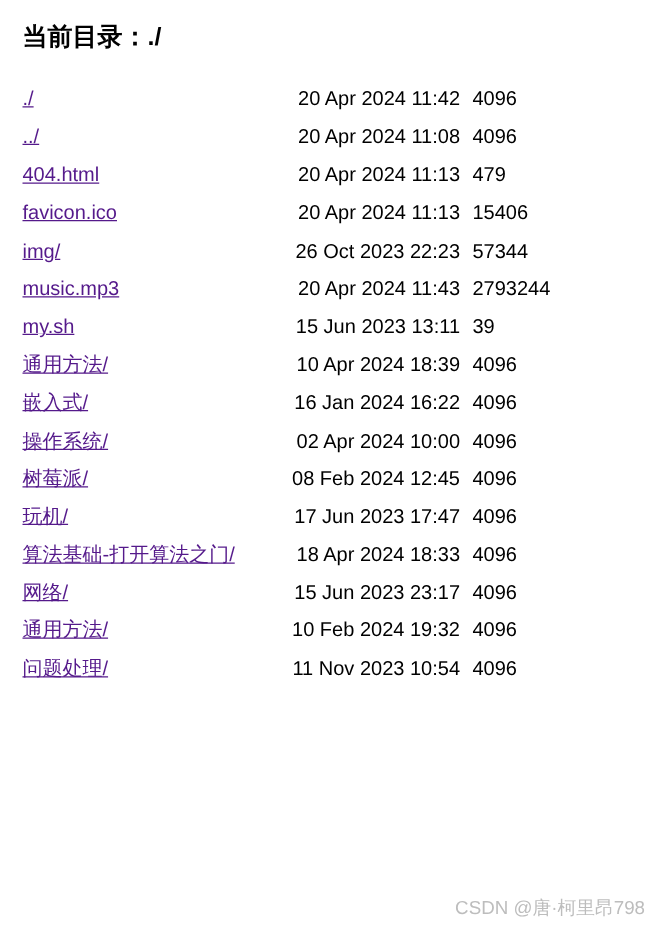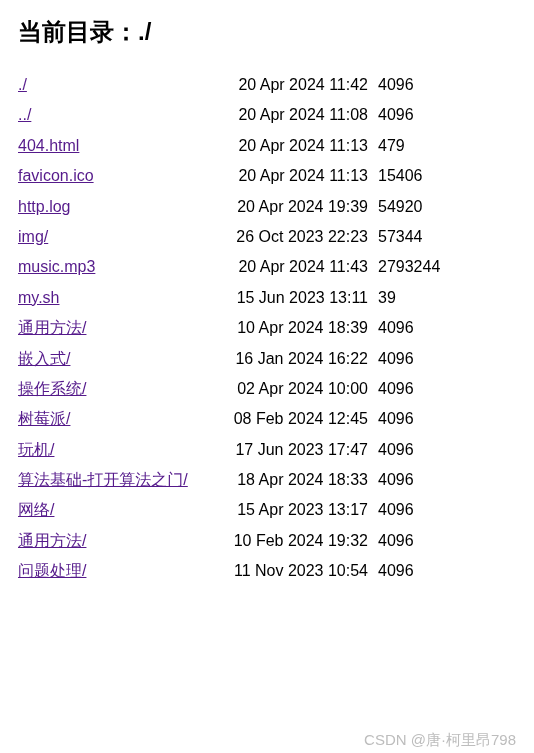--- a/index.html
+++ b/index.html
@@ -3,21 +3,21 @@
   <meta charset="utf-8">
   <style>
     * { margin: 0; padding: 0; box-sizing: border-box; }
     body {
       font-family: Arial, "Microsoft YaHei", sans-serif;
       background: #fff;
       padding: 16px 18px;
       width: 534px;
     }
     h1 {
-      font-size: 24px;
+      font-size: 20px;
       font-weight: bold;
       margin-bottom: 22px;
       color: #000;
     }
     .listing {
       display: table;
       border-collapse: collapse;
     }
     .row {
       display: table-row;
@@ -40,21 +40,21 @@
     .cell-size {
       min-width: 60px;
     }
     .cell-name a {
       color: #551A8B;
       text-decoration: underline;
     }
     .watermark {
       position: fixed;
       right: 18px;
-      bottom: 3px;
+      bottom: 17px;
       color: #bdbdbd;
       font-size: 15px;
       font-family: "Microsoft YaHei", Arial, sans-serif;
     }
   </style>
 </head>
 <body>
 
 <h1>
   <span>当前目录：</span><span>./</span>
@@ -73,25 +73,20 @@
     </div>
     <div class="row">
       <div class="cell cell-name"><a href="#">404.html</a></div>
       <div class="cell cell-date">20 Apr 2024 11:13</div>
       <div class="cell cell-size">479</div>
     </div>
     <div class="row">
       <div class="cell cell-name"><a href="#">favicon.ico</a></div>
       <div class="cell cell-date">20 Apr 2024 11:13</div>
       <div class="cell cell-size">15406</div>
-    </div>
-    <div class="row">
-      <div class="cell cell-name"><a href="#">http.log</a></div>
-      <div class="cell cell-date">20 Apr 2024 19:39</div>
-      <div class="cell cell-size">54920</div>
     </div>
     <div class="row">
       <div class="cell cell-name"><a href="#">img/</a></div>
       <div class="cell cell-date">26 Oct 2023 22:23</div>
       <div class="cell cell-size">57344</div>
     </div>
     <div class="row">
       <div class="cell cell-name"><a href="#">music.mp3</a></div>
       <div class="cell cell-date">20 Apr 2024 11:43</div>
       <div class="cell cell-size">2793244</div>
@@ -126,21 +121,21 @@
       <div class="cell cell-date">17 Jun 2023 17:47</div>
       <div class="cell cell-size">4096</div>
     </div>
     <div class="row">
       <div class="cell cell-name"><a href="#">算法基础-打开算法之门/</a></div>
       <div class="cell cell-date">18 Apr 2024 18:33</div>
       <div class="cell cell-size">4096</div>
     </div>
     <div class="row">
       <div class="cell cell-name"><a href="#">网络/</a></div>
-      <div class="cell cell-date">15 Apr 2023 13:17</div>
+      <div class="cell cell-date">15 Jun 2023 23:17</div>
       <div class="cell cell-size">4096</div>
     </div>
     <div class="row">
       <div class="cell cell-name"><a href="#">通用方法/</a></div>
       <div class="cell cell-date">10 Feb 2024 19:32</div>
       <div class="cell cell-size">4096</div>
     </div>
     <div class="row">
       <div class="cell cell-name"><a href="#">问题处理/</a></div>
       <div class="cell cell-date">11 Nov 2023 10:54</div>

